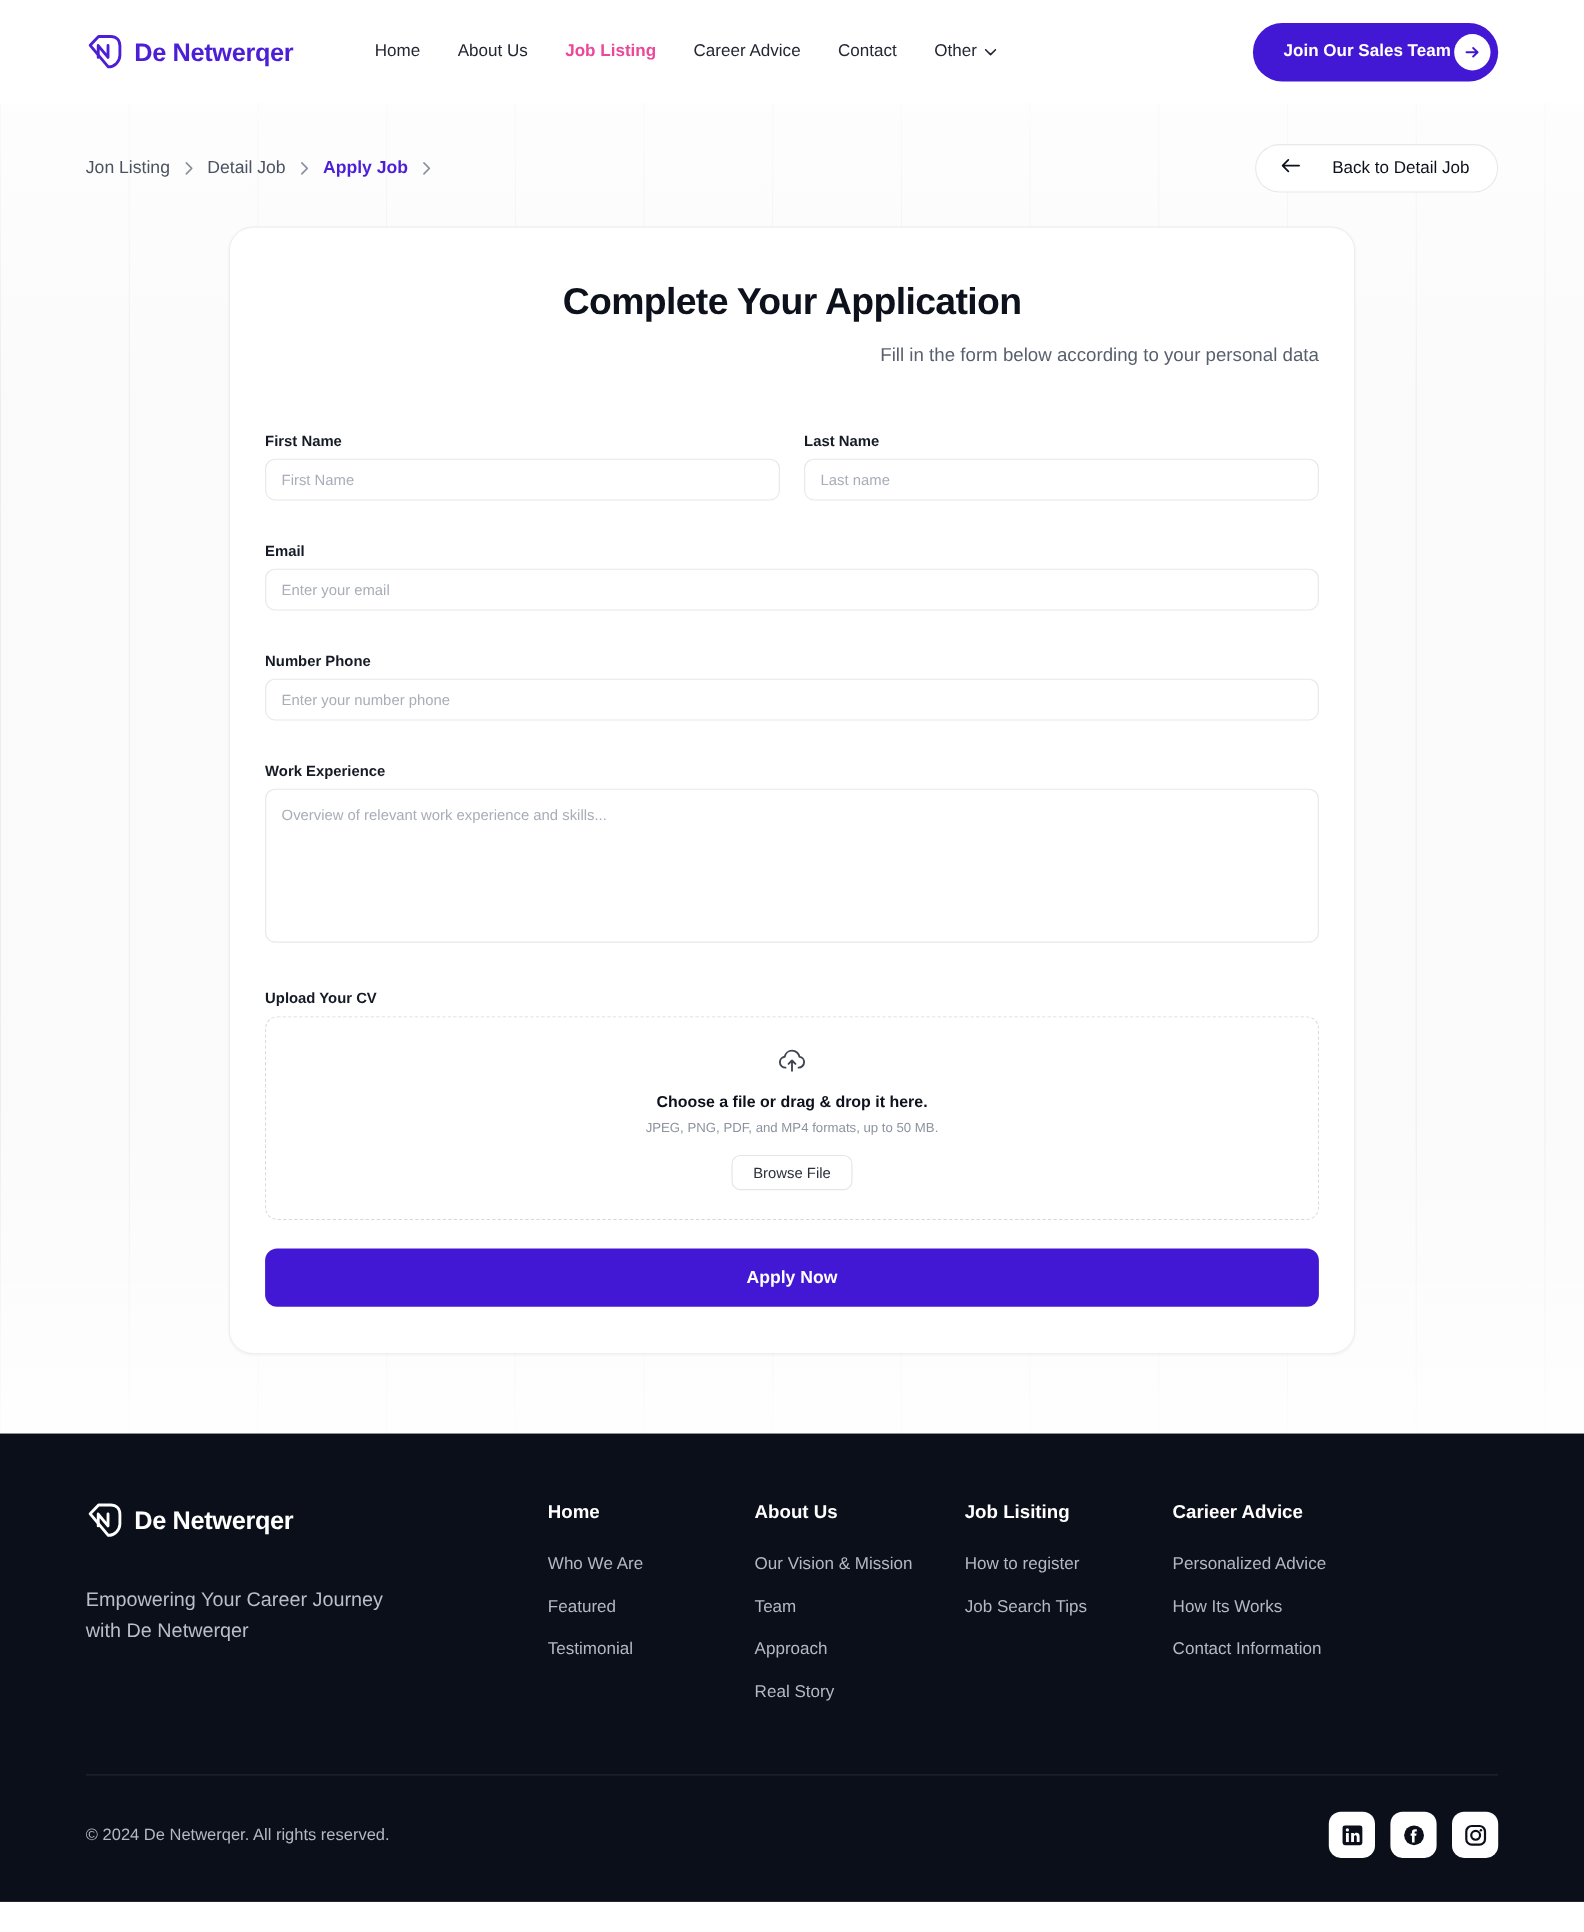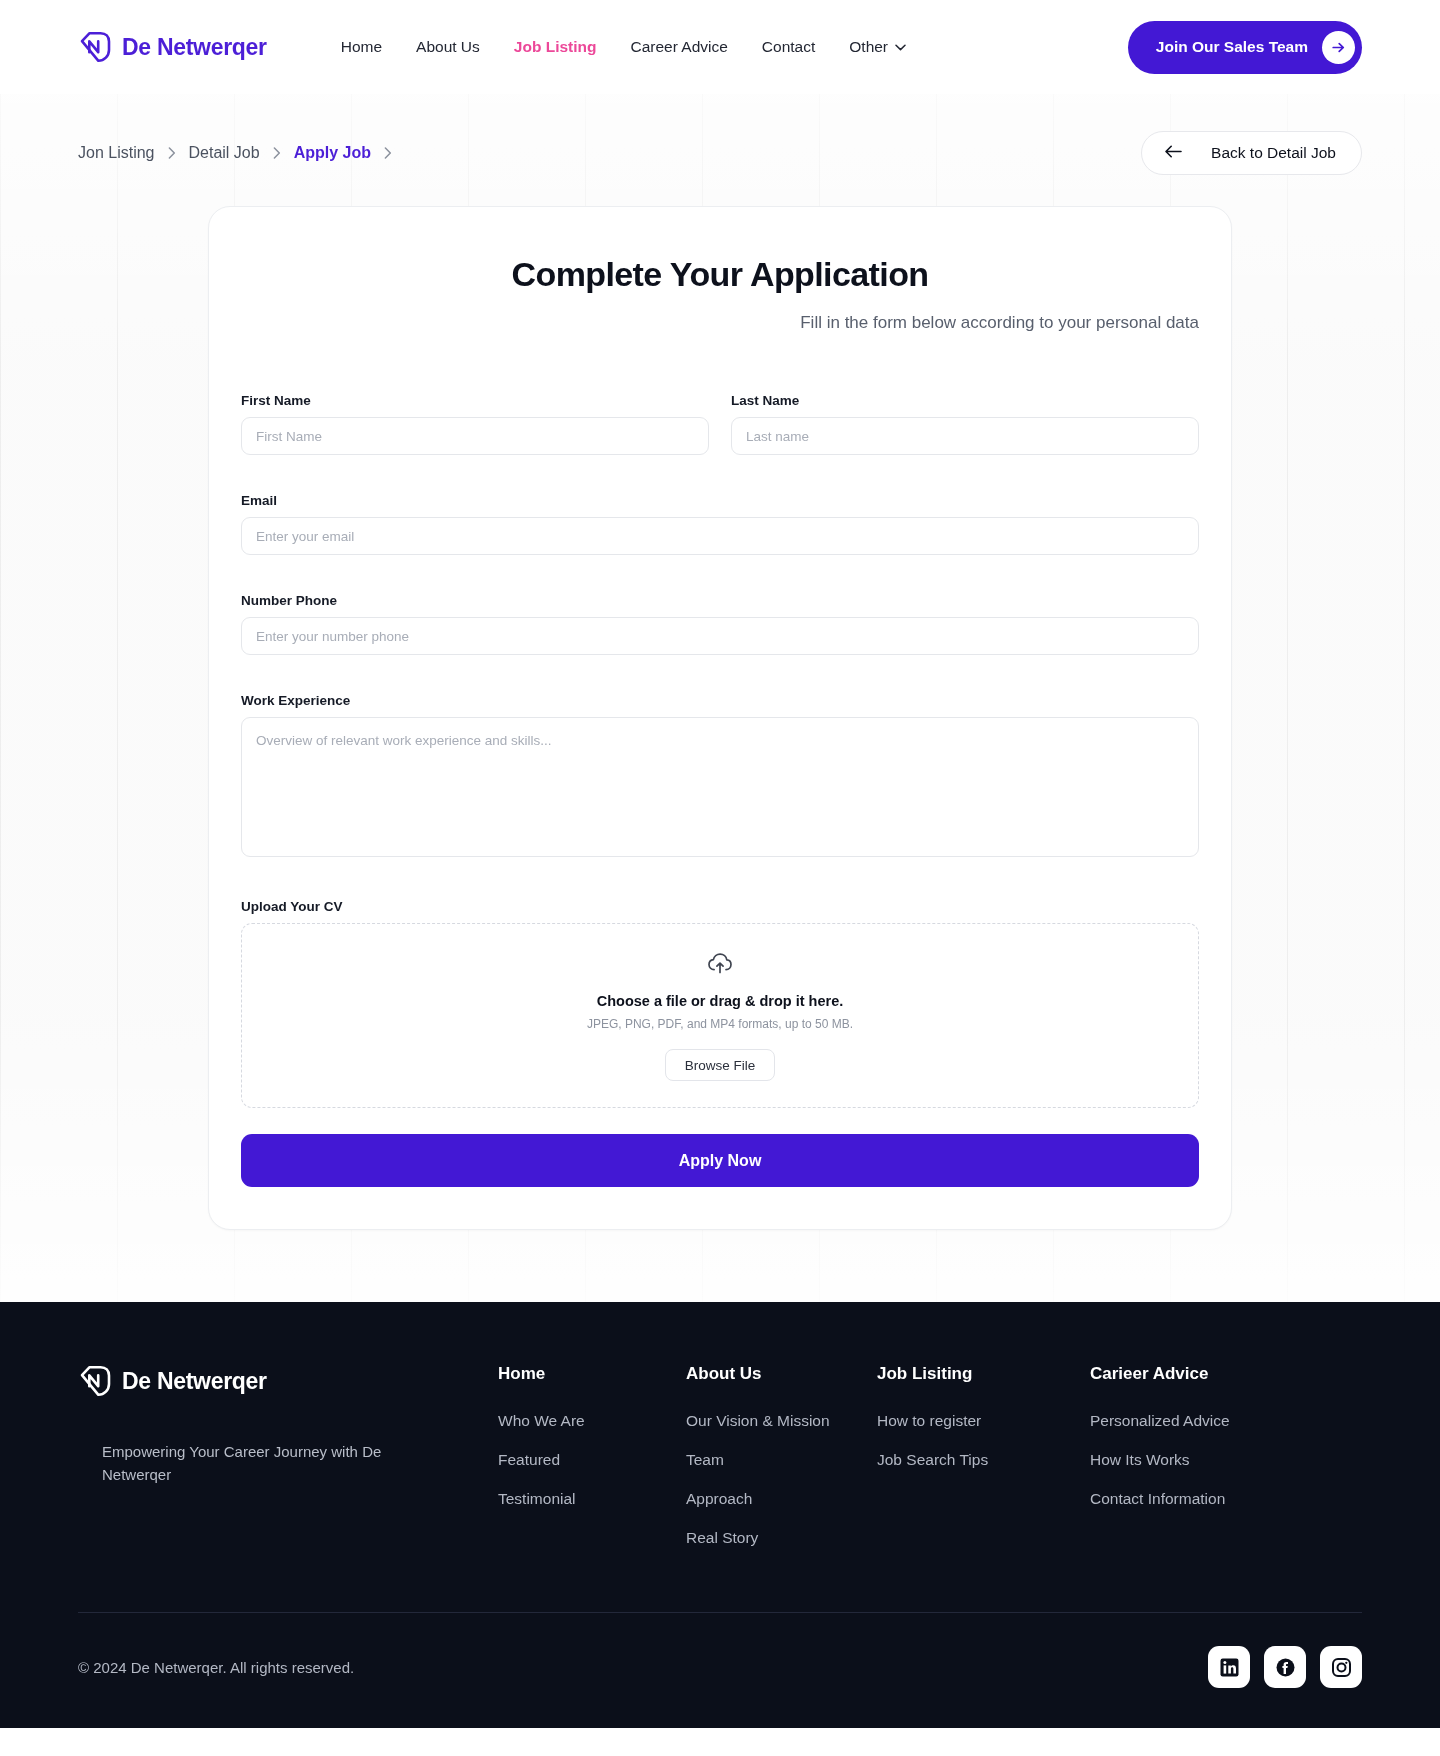--- a/index.html
+++ b/index.html
@@ -45,21 +45,21 @@
   .nav-item.active { color: #ec4899; font-weight: 700; }
   .nav-item.has-caret { display: flex; align-items: center; gap: 7px; }
   .caret { width: 11px; height: 7px; display: block; }
   .cta {
     margin-left: auto;
     background: #4318d4;
     border-radius: 999px;
     height: 53px;
     display: flex;
     align-items: center;
-    gap: 14px;
+    gap: 3px;
     padding: 0 7px 0 28px;
     cursor: pointer;
     border: none;
   }
   .cta-label {
     color: #ffffff;
     font-size: 15.5px;
     font-weight: 700;
     white-space: nowrap;
   }
@@ -232,32 +232,31 @@
   .f-brand { width: 420px; flex: none; }
   .f-brand-row { display: flex; align-items: center; gap: 10px; }
   .f-brand-name {
     font-size: 23px;
     font-weight: 700;
     color: #ffffff;
     letter-spacing: -0.3px;
   }
   .f-tag {
     margin-top: 42px;
-    font-size: 15px;
+    font-size: 18px;
     line-height: 1.55;
     color: #b9bec9;
     max-width: 290px;
-    margin-left: 24px;
   }
   .f-cols { display: flex; flex: 1; gap: 0; }
   .f-col { flex: 1; }
   .f-col:nth-child(1) { flex: 0 0 188px; }
   .f-col:nth-child(2) { flex: 0 0 191px; }
   .f-col:nth-child(3) { flex: 0 0 189px; }
-  .f-col:nth-child(4) { flex: 1; margin-left: 24px; }
+  .f-col:nth-child(4) { flex: 1; }
   .f-head {
     font-size: 17px;
     font-weight: 700;
     color: #ffffff;
     margin-bottom: 28px;
     white-space: nowrap;
   }
   .f-link {
     display: block;
     font-size: 15.5px;

